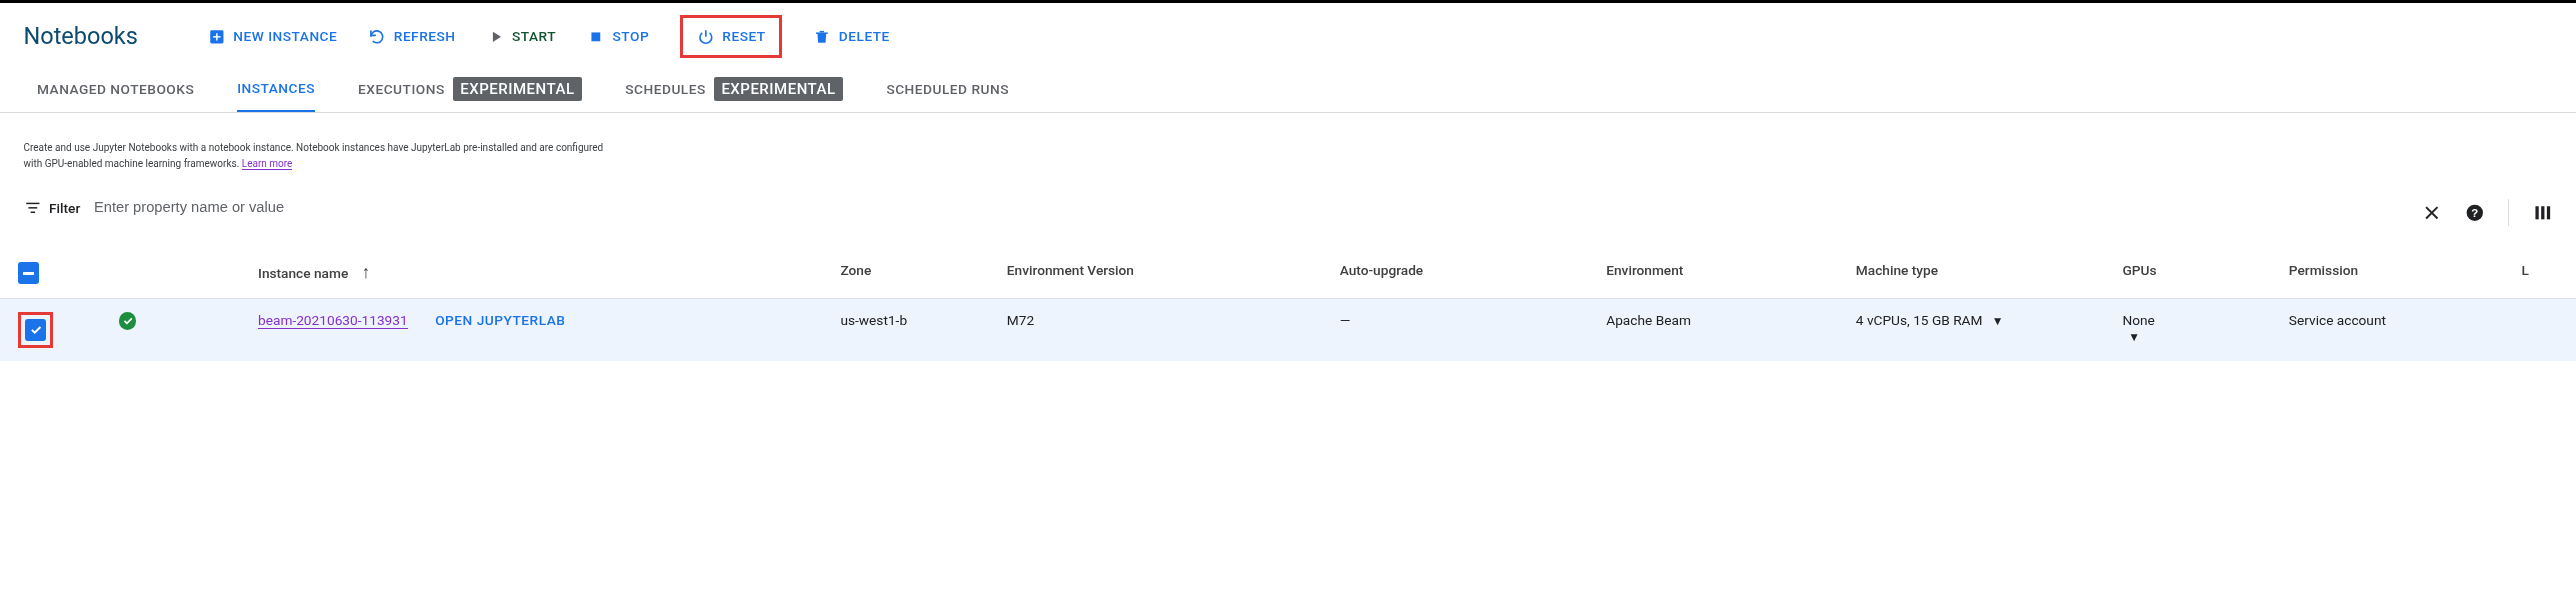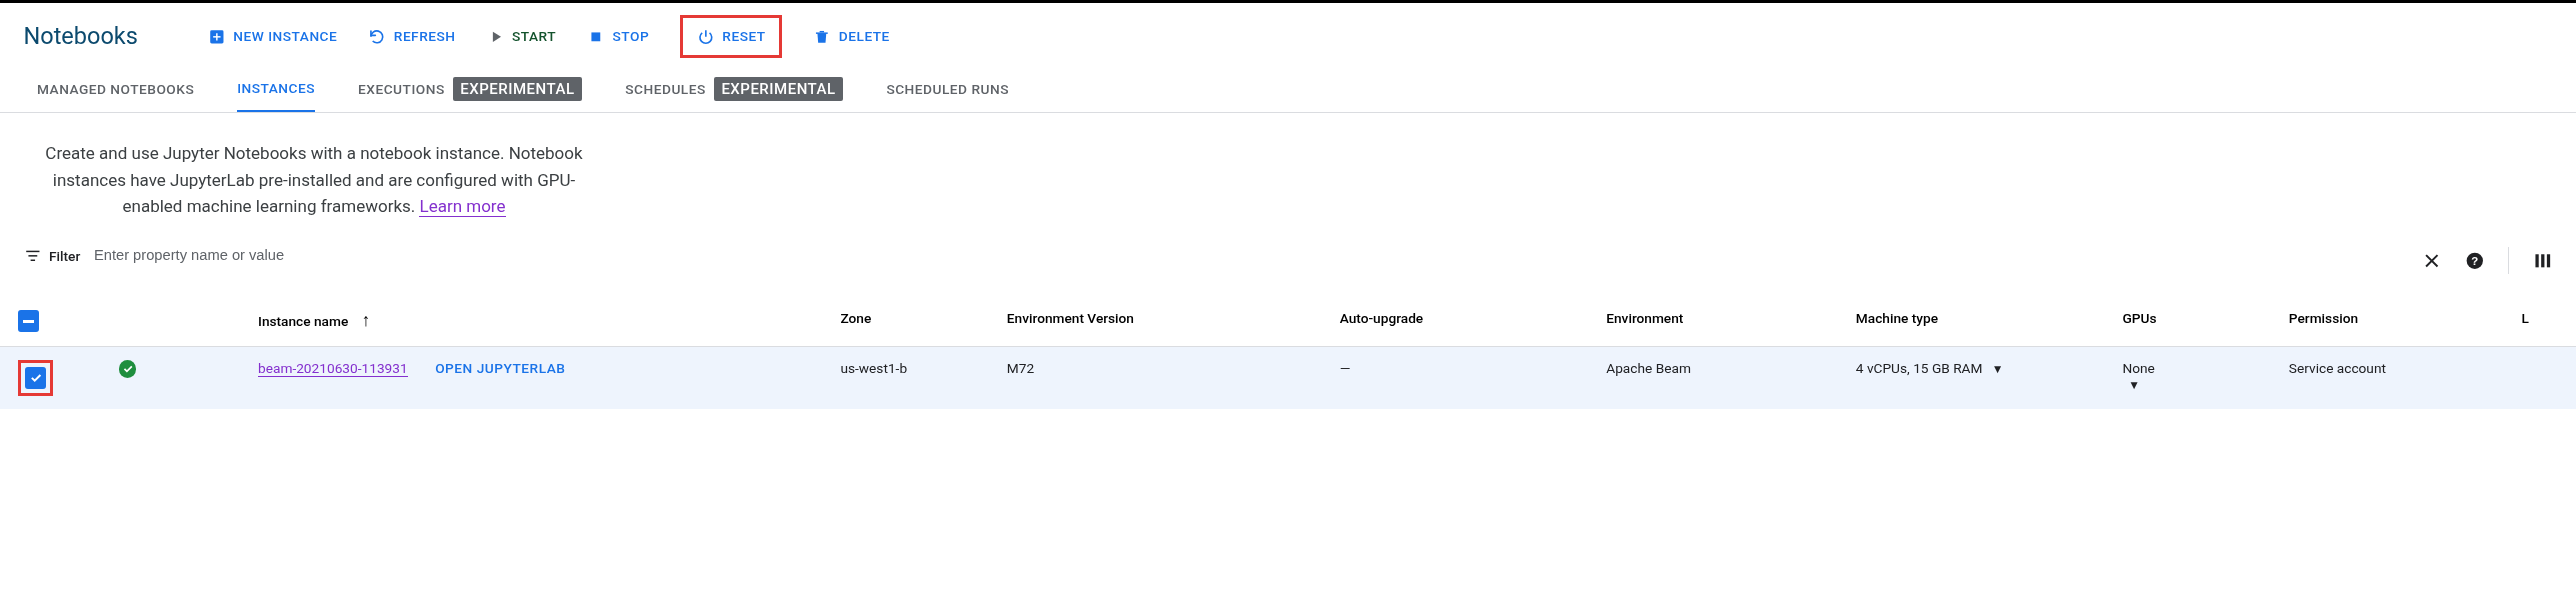--- a/index.html
+++ b/index.html
@@ -65,22 +65,21 @@
     border-radius: 2px;
     letter-spacing: 0.5px;
   }
 
   
   .intro {
     padding: 27.5px 23.5px 27.5px 23.5px;
     color: #3c4043;
     max-width: 628px;
     line-height: 1.55;
-    font-size: 17px;
-    text-align: center;
+    font-size: 10px;
   }
   .learn-more {
     color: #8430ce;
     border-bottom: 1px solid #8430ce;
     cursor: pointer;
   }
 
   
   .filter-row {
     display: flex;
@@ -124,21 +123,21 @@
   table.grid { width: 100%; border-collapse: collapse; table-layout: fixed; }
   table.grid th, table.grid td {
     text-align: left;
     padding: 13.7px 11.8px;
     font-size: 13.7px;
     vertical-align: top;
     border-top: 1px solid #dadce0;
   }
   table.grid th {
     font-weight: 500;
-    color: #000000;
+    color: #404040;
     border-top: none;
     border-bottom: 1px solid #dadce0;
     background: #fff;
   }
   table.grid tbody tr { background: #eef4fd; padding-left: 6px; }
   .col-chk { width: 63px; padding-left: 17.7px !important; }
   .col-status { width: 82px; }
   .col-name { width: 343px; }
   .col-zone { width: 98px; }
   .col-env-ver { width: 196px; }

